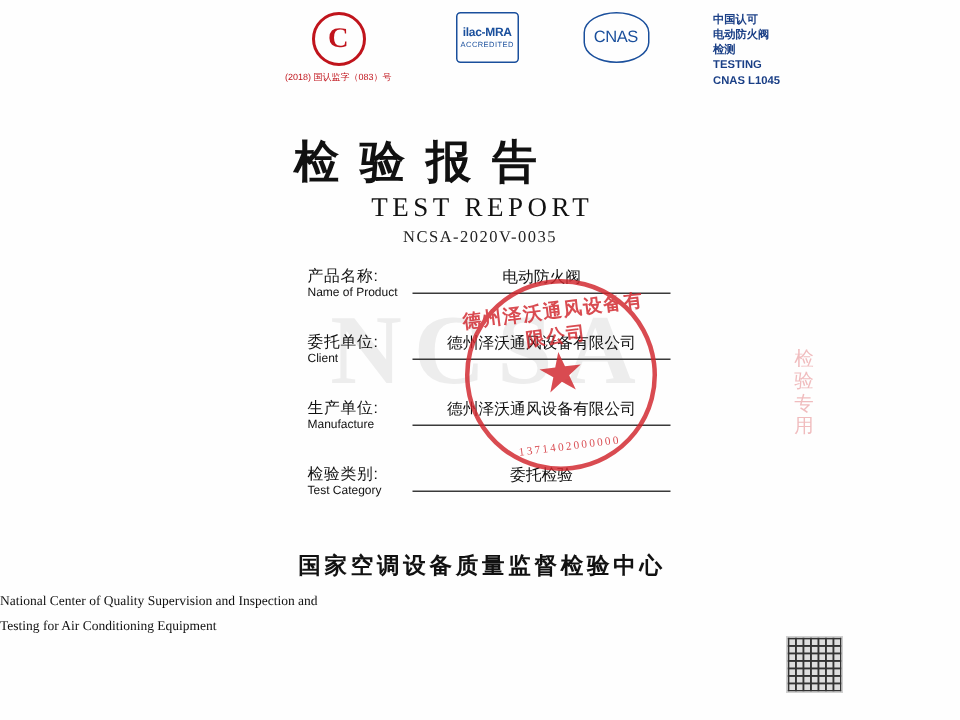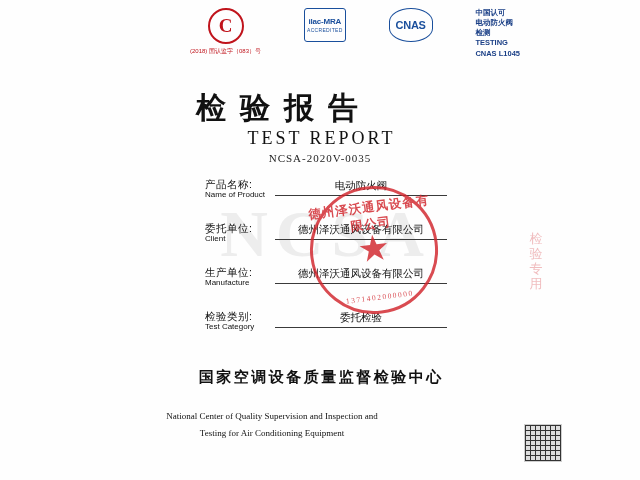--- a/index.html
+++ b/index.html
@@ -113,21 +113,21 @@
     width: 44px;
     height: 34px;
     border: 1.5px solid #1a4f9c;
     border-radius: 50% / 40%;
     color: #1a4f9c;
     display: flex;
     align-items: center;
     justify-content: center;
     font-family: "Liberation Sans", sans-serif;
     font-size: 11px;
-    font-weight: bold;
+    font-weight: normal;
     letter-spacing: -0.3px;
     box-sizing: border-box;
   }
 
   .cnas-text {
     font-family: "Liberation Sans", sans-serif;
     font-size: 7.5px;
     line-height: 1.35;
     color: #1a3f86;
     font-weight: bold;
@@ -229,24 +229,23 @@
     text-align: center;
     font-family: "Liberation Serif", serif;
     font-size: 15px;
     font-weight: bold;
     letter-spacing: 2.5px;
     text-indent: 2.5px;
     color: #111;
   }
   .org-en {
     position: absolute;
-    top: 408px;
+    top: 392px;
     left: 0;
     width: 544px;
-    text-align: center;
     font-family: "Liberation Serif", serif;
     font-size: 9px;
     line-height: 1.9;
     color: #111;
   }
 
   
   .seal {
     position: absolute;
     left: 310px;

